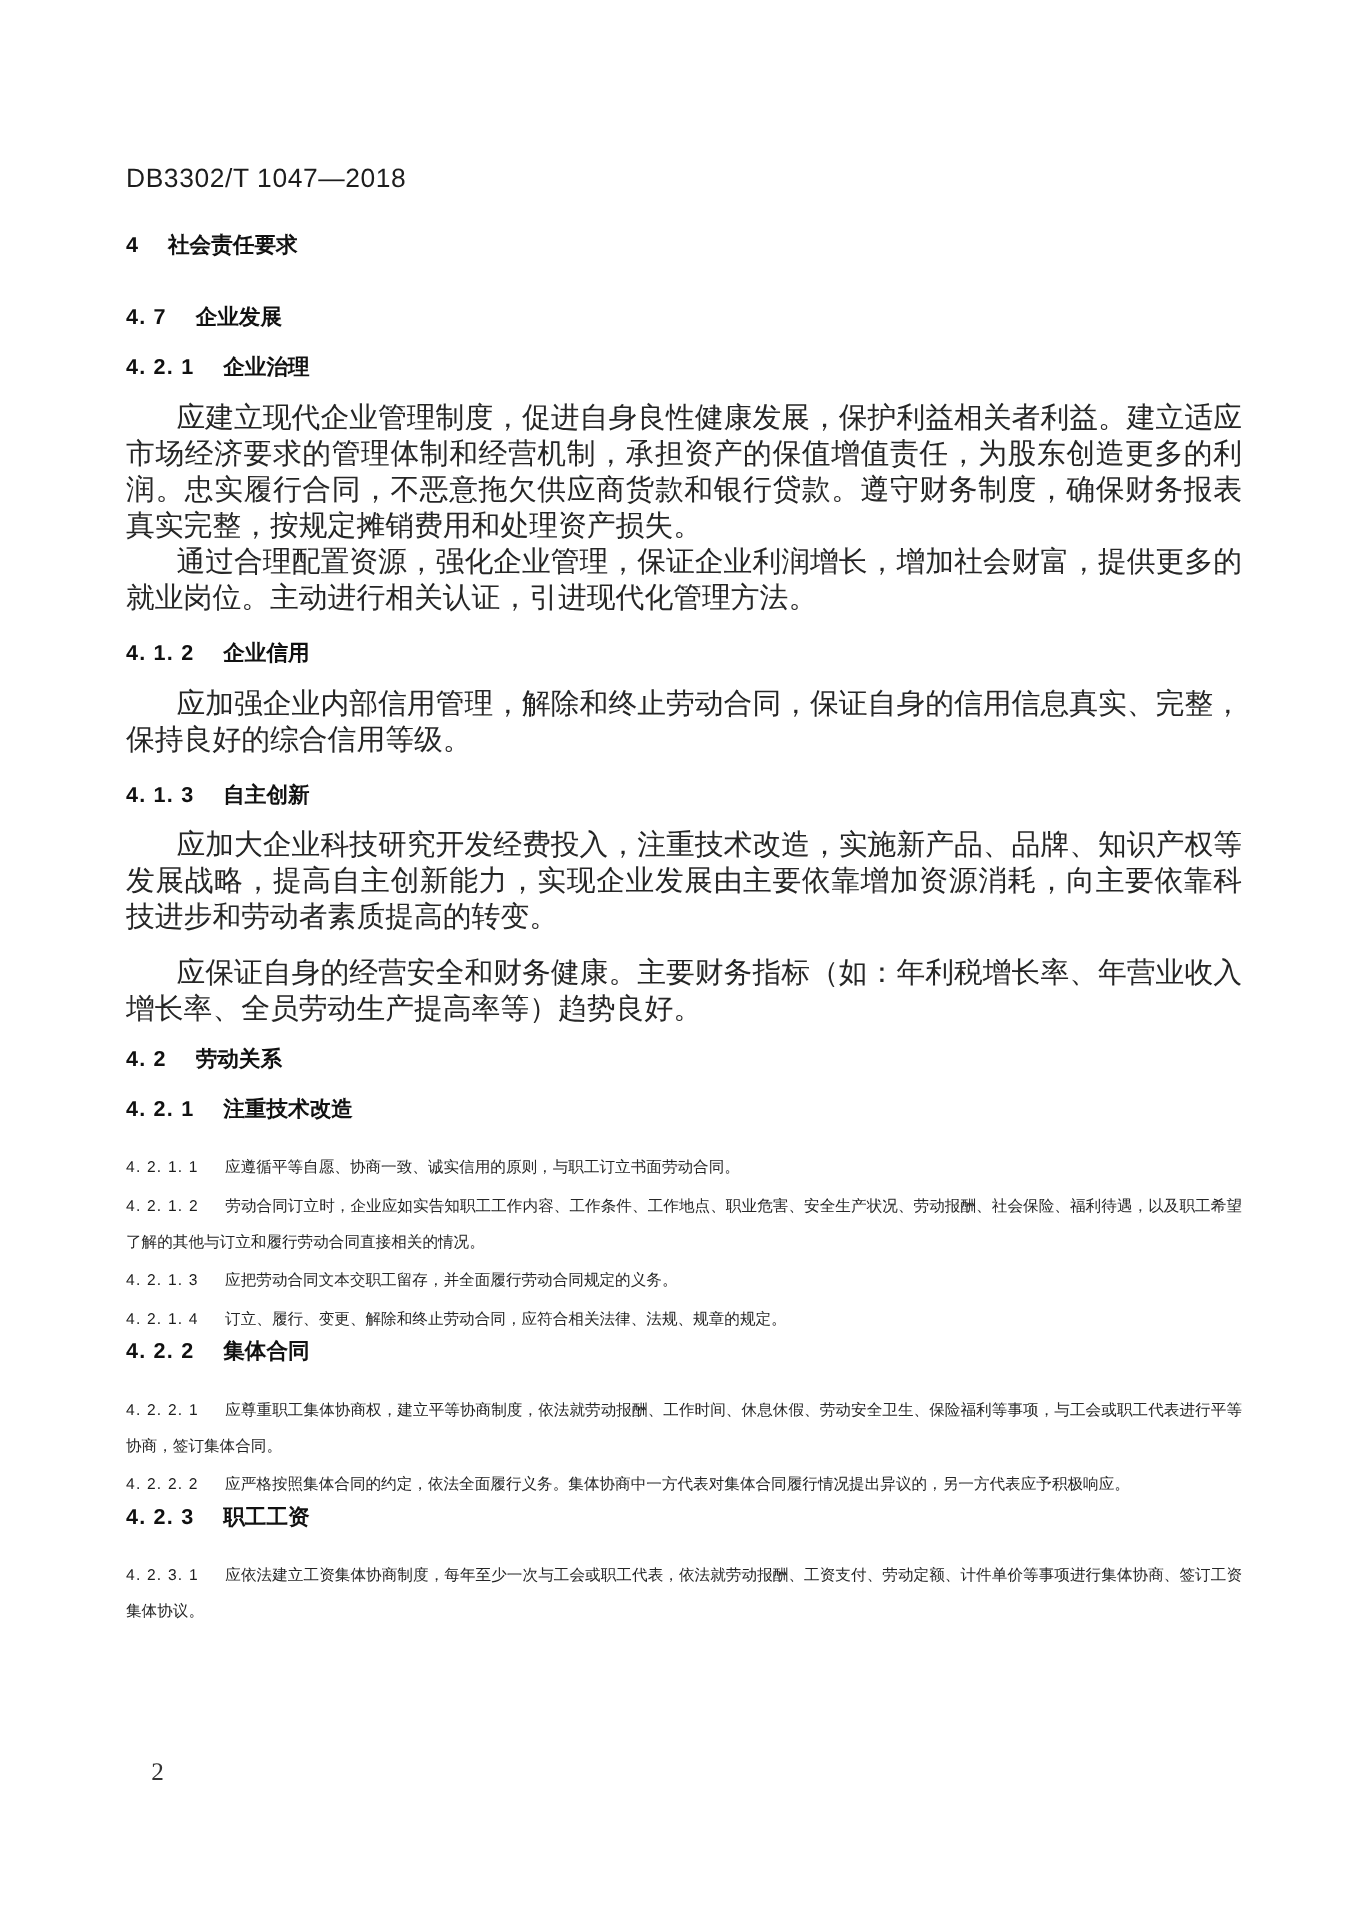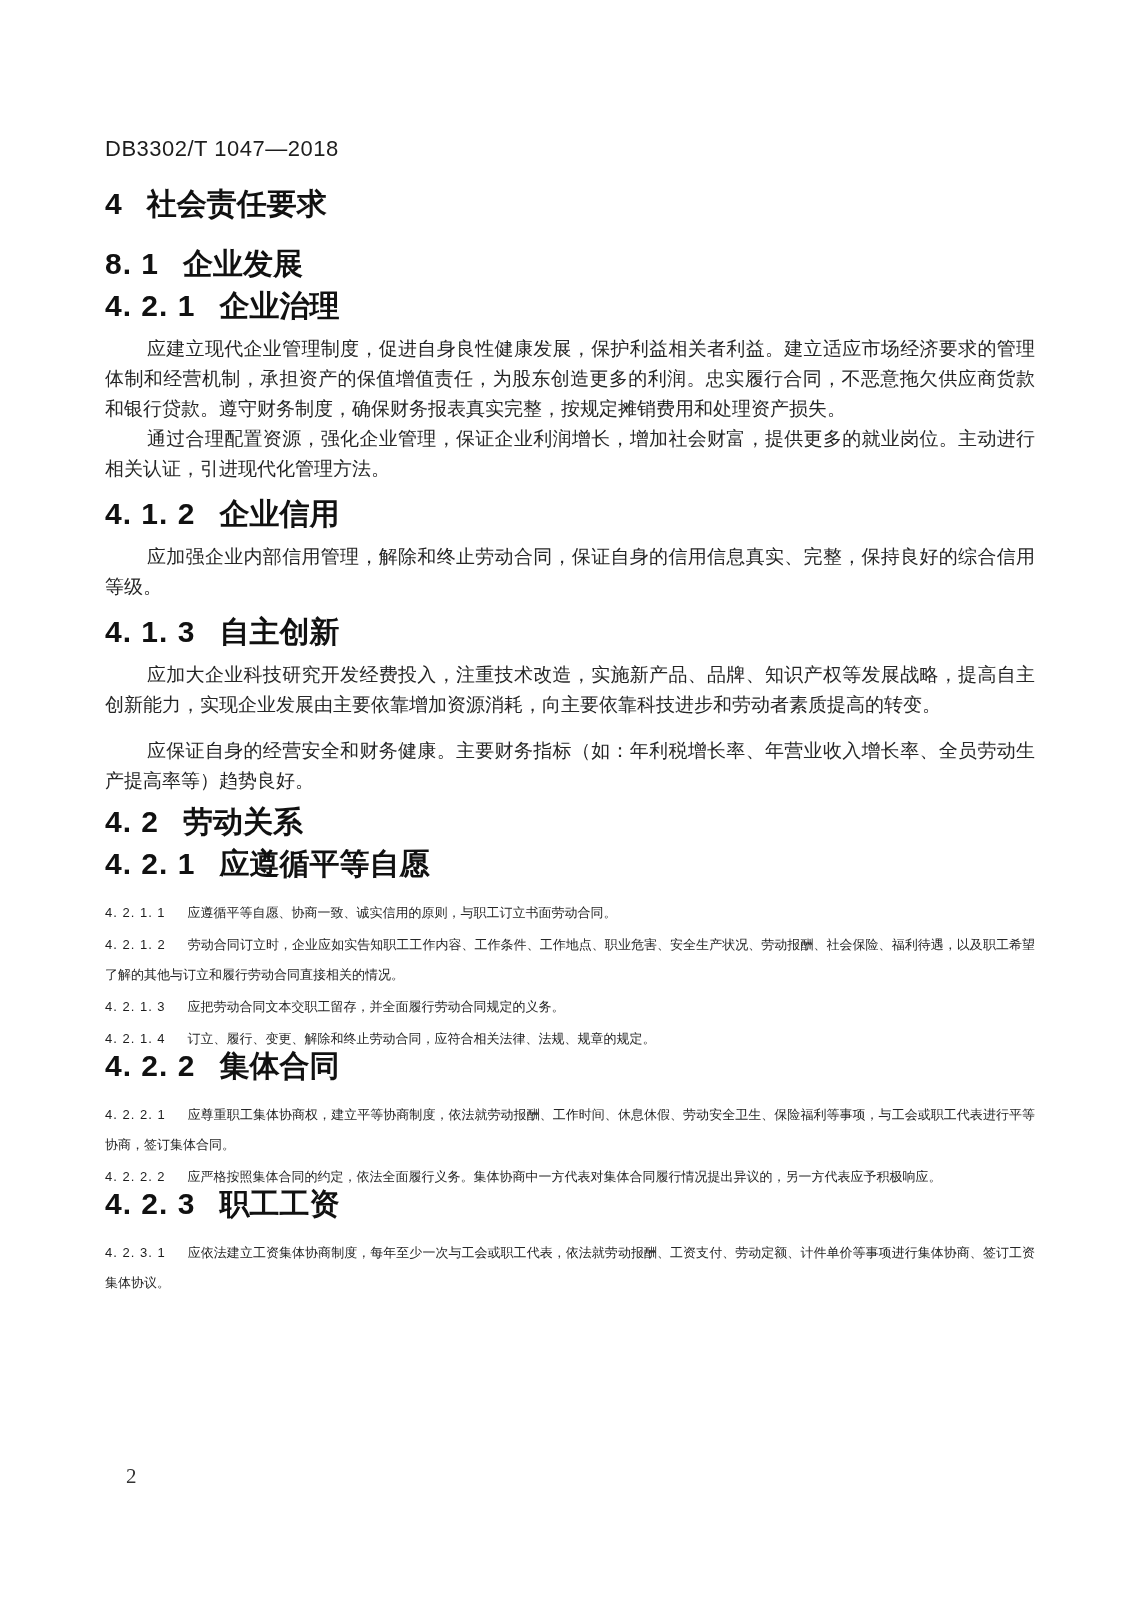--- a/index.html
+++ b/index.html
@@ -23,32 +23,32 @@
     font-family: "Liberation Sans", sans-serif;
     font-size: 22px;
     line-height: 22px;
     color: #1d1d1d;
     letter-spacing: 0.5px;
     margin: 0 0 32px 0;
   }
   .h1, .h2, .h3 {
     font-family: "Liberation Sans", sans-serif;
     font-weight: bold;
-    font-size: 30px;
+    font-size: 18px;
     line-height: 24px;
     color: #111111;
     margin: 0;
   }
   .h1 .num, .h2 .num, .h3 .num { margin-right: 24px; letter-spacing: 1px; }
   .mt-h2 { margin-top: 36px; }
   .mt-h2b { margin-top: 14px; }
   .mt-h3 { margin-top: 18px; }
   .mt-h3b { }
   .para {
-    font-size: 19px;
+    font-size: 24px;
     line-height: 30px;
     text-align: justify;
     text-indent: 42px;
     color: #262626;
     margin: 16px 0 0 0;
   }
   .para.follow { margin-top: 0; }
   .clause {
     font-size: 13px;
     line-height: 30px;
@@ -79,21 +79,21 @@
 <div class="page">
   <div class="content">
 
     <div class="doc-header">DB3302/T 1047—2018</div>
 
     <div class="h1">
       <span class="num">4</span><span>社会责任要求</span>
     </div>
 
     <div class="h2 mt-h2">
-      <span class="num">8. 1</span><span>企业发展</span>
+      <span class="num">4. 7</span><span>企业发展</span>
     </div>
 
     <div class="h3 mt-h3">
       <span class="num">4. 2. 1</span><span>企业治理</span>
     </div>
 
     <p class="para">应建立现代企业管理制度，促进自身良性健康发展，保护利益相关者利益。建立适应市场经济要求的管理体制和经营机制，承担资产的保值增值责任，为股东创造更多的利润。忠实履行合同，不恶意拖欠供应商货款和银行贷款。遵守财务制度，确保财务报表真实完整，按规定摊销费用和处理资产损失。</p>
     <p class="para follow">通过合理配置资源，强化企业管理，保证企业利润增长，增加社会财富，提供更多的就业岗位。主动进行相关认证，引进现代化管理方法。</p>
 
     <div class="h3 mt-h3">
@@ -109,21 +109,21 @@
     <p class="para">应加大企业科技研究开发经费投入，注重技术改造，实施新产品、品牌、知识产权等发展战略，提高自主创新能力，实现企业发展由主要依靠增加资源消耗，向主要依靠科技进步和劳动者素质提高的转变。</p>
 
 
     <p class="para">应保证自身的经营安全和财务健康。主要财务指标（如：年利税增长率、年营业收入增长率、全员劳动生产提高率等）趋势良好。</p>
 
     <div class="h2 mt-h2b">
       <span class="num">4. 2</span><span>劳动关系</span>
     </div>
 
     <div class="h3 mt-h3">
-      <span class="num">4. 2. 1</span><span>应遵循平等自愿</span>
+      <span class="num">4. 2. 1</span><span>注重技术改造</span>
     </div>
 
     <p class="clause first">
       <span class="num">4. 2. 1. 1</span><span>应遵循平等自愿、协商一致、诚实信用的原则，与职工订立书面劳动合同。</span>
     </p>
     <p class="clause">
       <span class="num">4. 2. 1. 2</span><span>劳动合同订立时，企业应如实告知职工工作内容、工作条件、工作地点、职业危害、安全生产状况、劳动报酬、社会保险、福利待遇，以及职工希望了解的其他与订立和履行劳动合同直接相关的情况。</span>
     </p>
     <p class="clause">
       <span class="num">4. 2. 1. 3</span><span>应把劳动合同文本交职工留存，并全面履行劳动合同规定的义务。</span>

